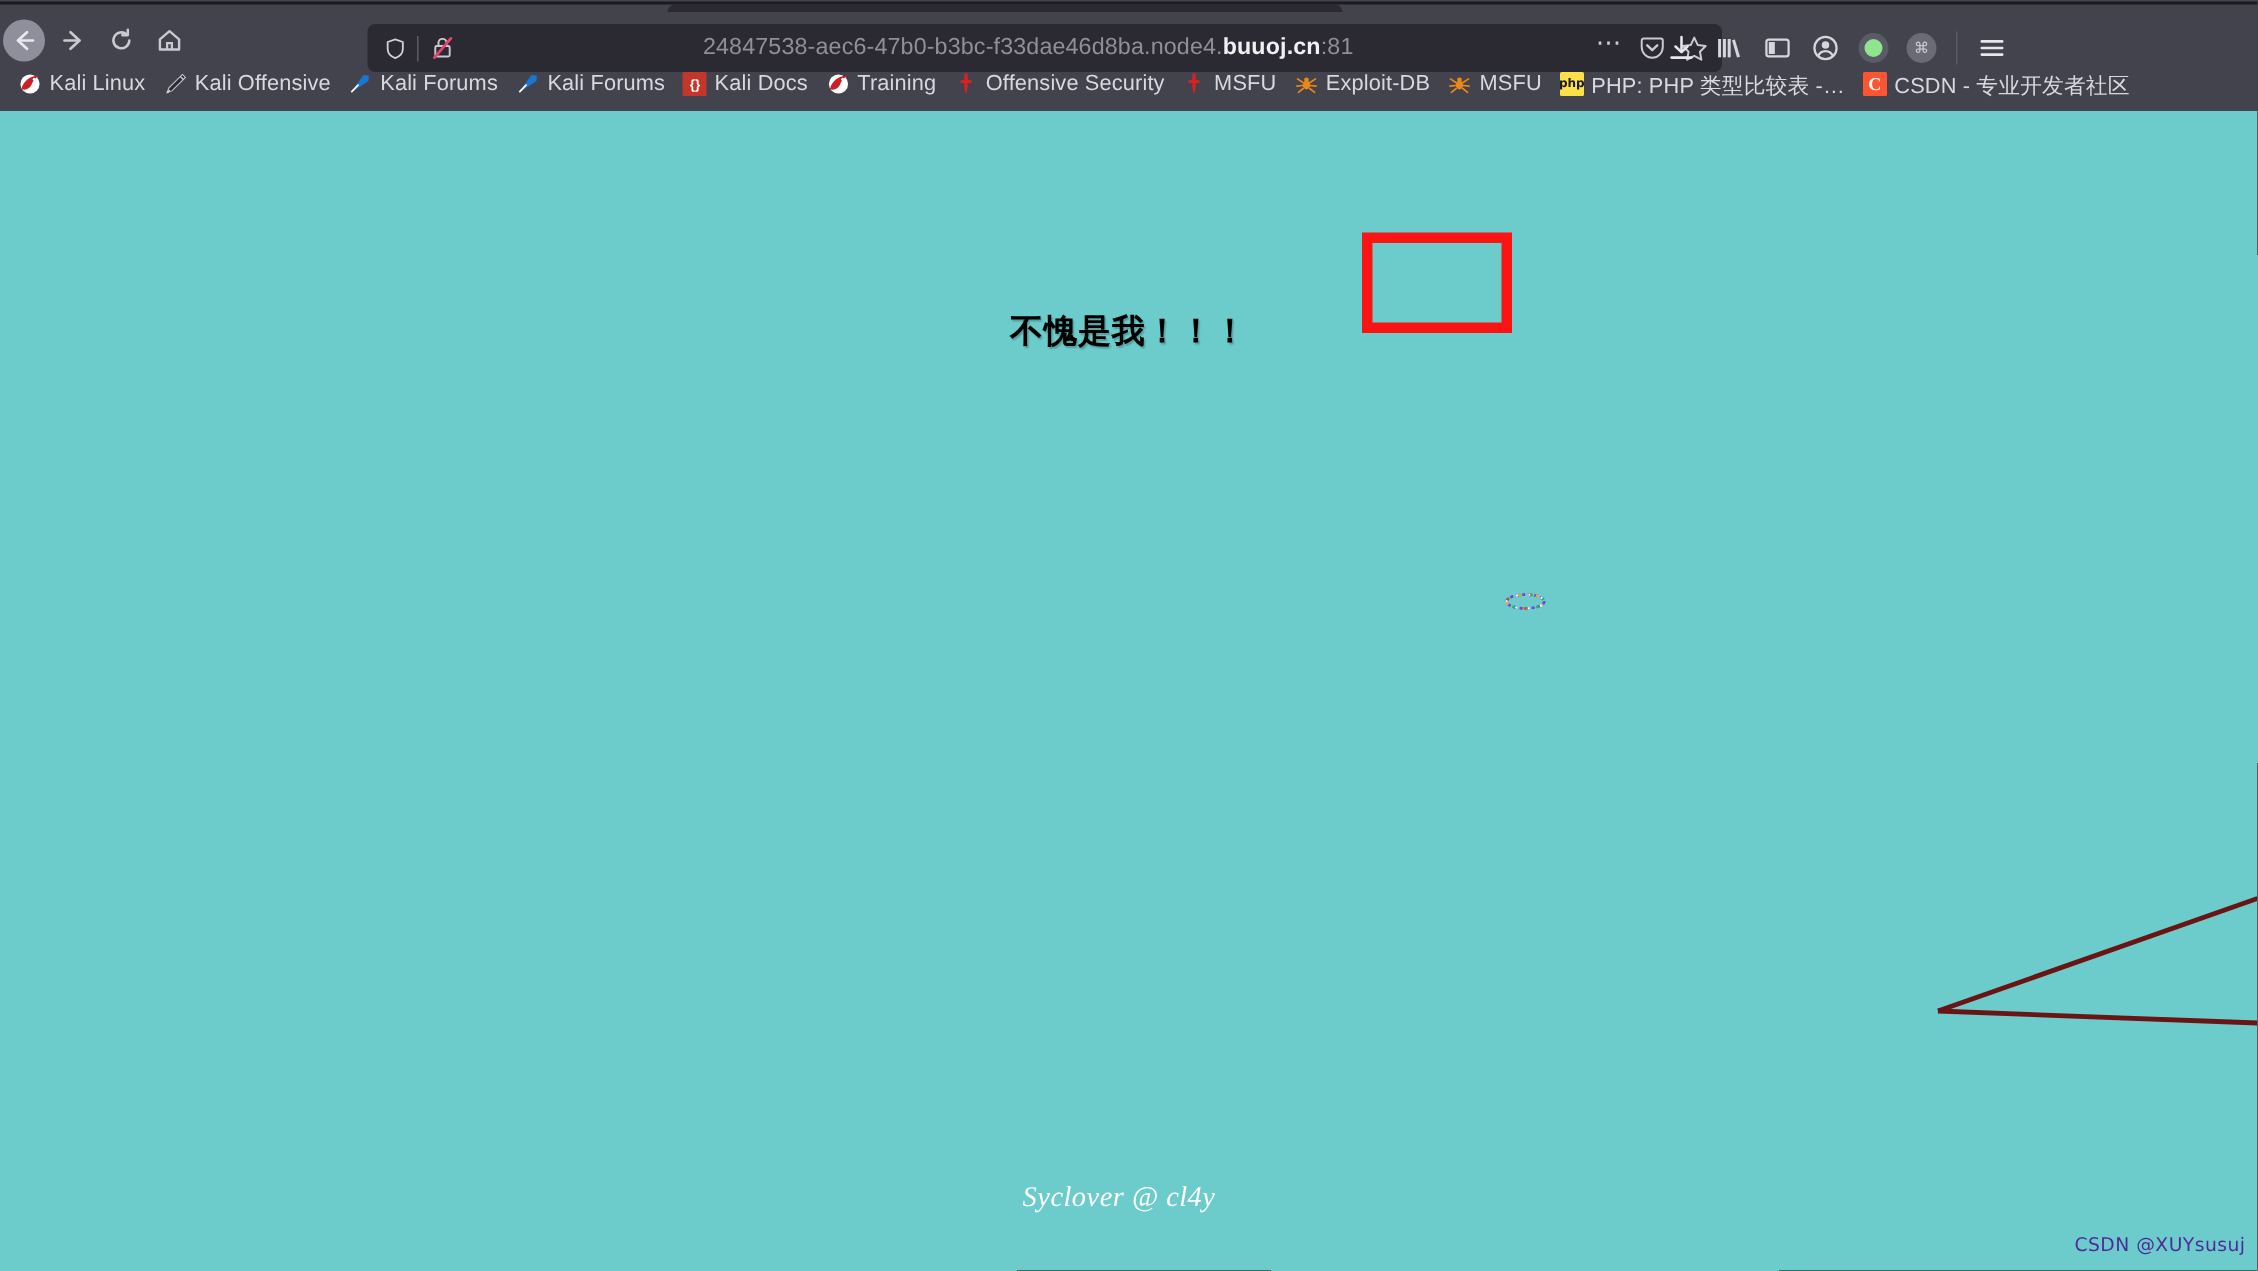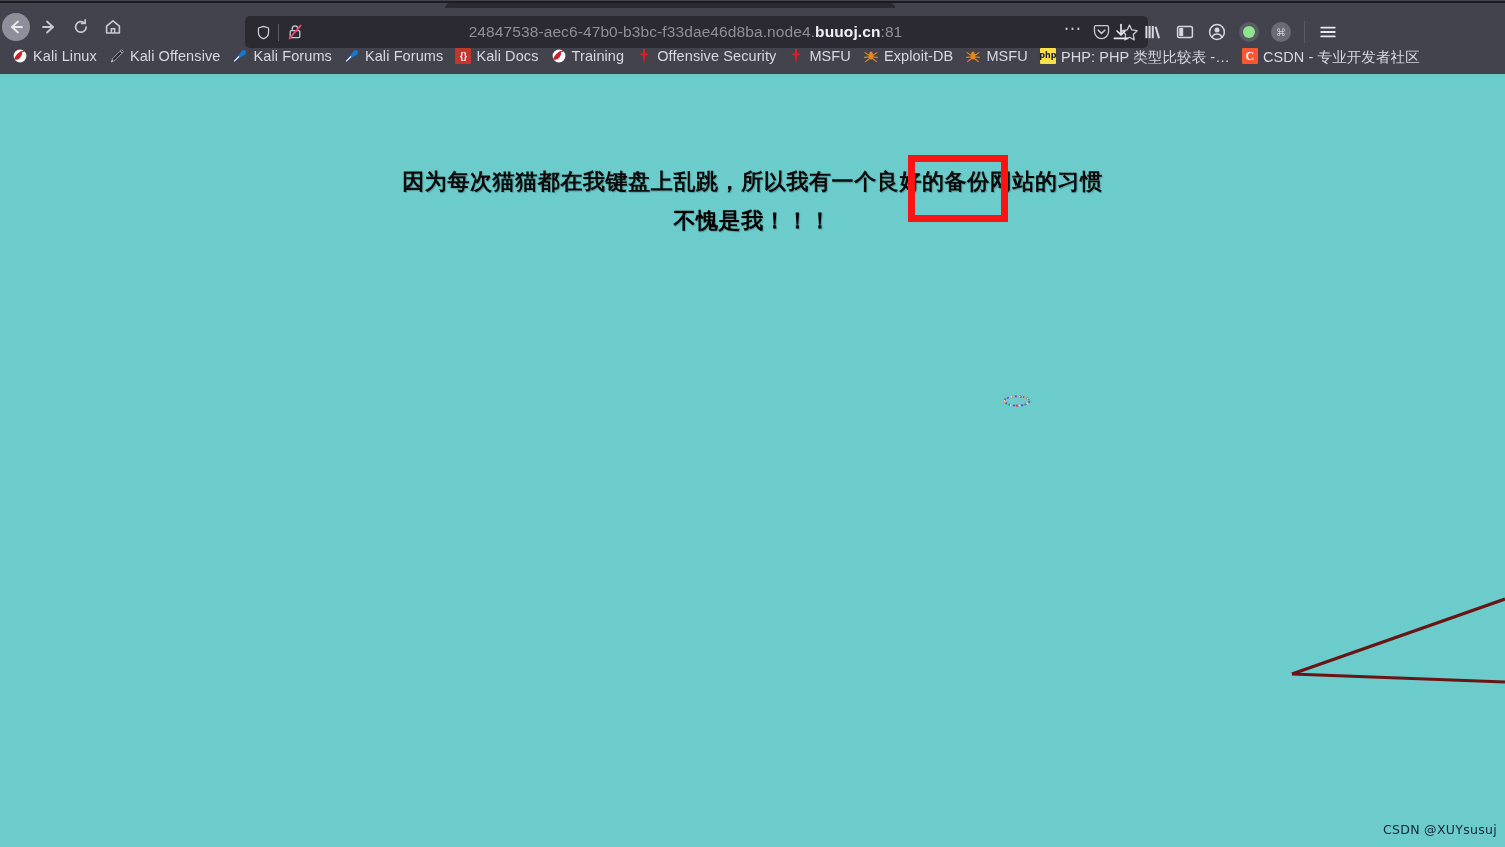--- a/index.html
+++ b/index.html
@@ -301,21 +301,21 @@
     font-style: italic;
     color: #ffffff;
     font-family: "Liberation Serif", "DejaVu Serif", serif;
     letter-spacing: 0.3px;
   }
 
   .watermark {
     position: absolute;
     right: 8px; bottom: 10px;
     font-size: 12.5px;
-    color: #0f172a;
+    color: #4c1d95;
     font-family: "DejaVu Sans", sans-serif;
     letter-spacing: 0.3px;
     opacity: 0.92;
   }
 </style>
 </head>
 <body>
 
 <div id="app">
 
@@ -570,21 +570,20 @@
       <div class="bm">
         <span class="bm-ico ico-csdn">C</span>
         <span class="bm-label">CSDN - 专业开发者社区</span>
       </div>
 
     </div>
   </div>
 
   <div class="page">
 
-    <div class="headline">因为每次猫猫都在我键盘上乱跳，所以我有一个良好的备份网站的习惯</div>
     <div class="headline-2">不愧是我！！！</div>
 
     <div class="annot-box"></div>
 
     <div class="ring-artifact">
       <svg width="30" height="14" viewBox="0 0 30 14">
         <ellipse cx="15" cy="7" rx="12.5" ry="4.6" fill="none" stroke="#7a3fe0" stroke-width="1.8" stroke-dasharray="2 2"></ellipse>
         <ellipse cx="15" cy="7" rx="12.5" ry="4.6" fill="none" stroke="#22b573" stroke-width="1.8" stroke-dasharray="2 6" stroke-dashoffset="3"></ellipse>
         <ellipse cx="15" cy="7" rx="12.5" ry="4.6" fill="none" stroke="#f5a623" stroke-width="1.8" stroke-dasharray="1.6 10" stroke-dashoffset="9"></ellipse>
         <ellipse cx="15" cy="7" rx="12.5" ry="4.6" fill="none" stroke="#e53935" stroke-width="1.6" stroke-dasharray="1.4 14" stroke-dashoffset="17"></ellipse>
@@ -592,17 +591,18 @@
       </svg>
     </div>
 
     <div class="wedge">
       <svg width="225" height="180" viewBox="0 0 225 180">
         <path d="M12 160 L225 85" stroke="#6b1414" stroke-width="3.2" fill="none"></path>
         <path d="M12 160 L225 168" stroke="#6b1414" stroke-width="3.2" fill="none"></path>
       </svg>
     </div>
 
+    <div class="signature">Syclover @ cl4y</div>
 
     <div class="watermark">CSDN @XUYsusuj</div>
   </div>
 
 </div>
 
 </body></html>

